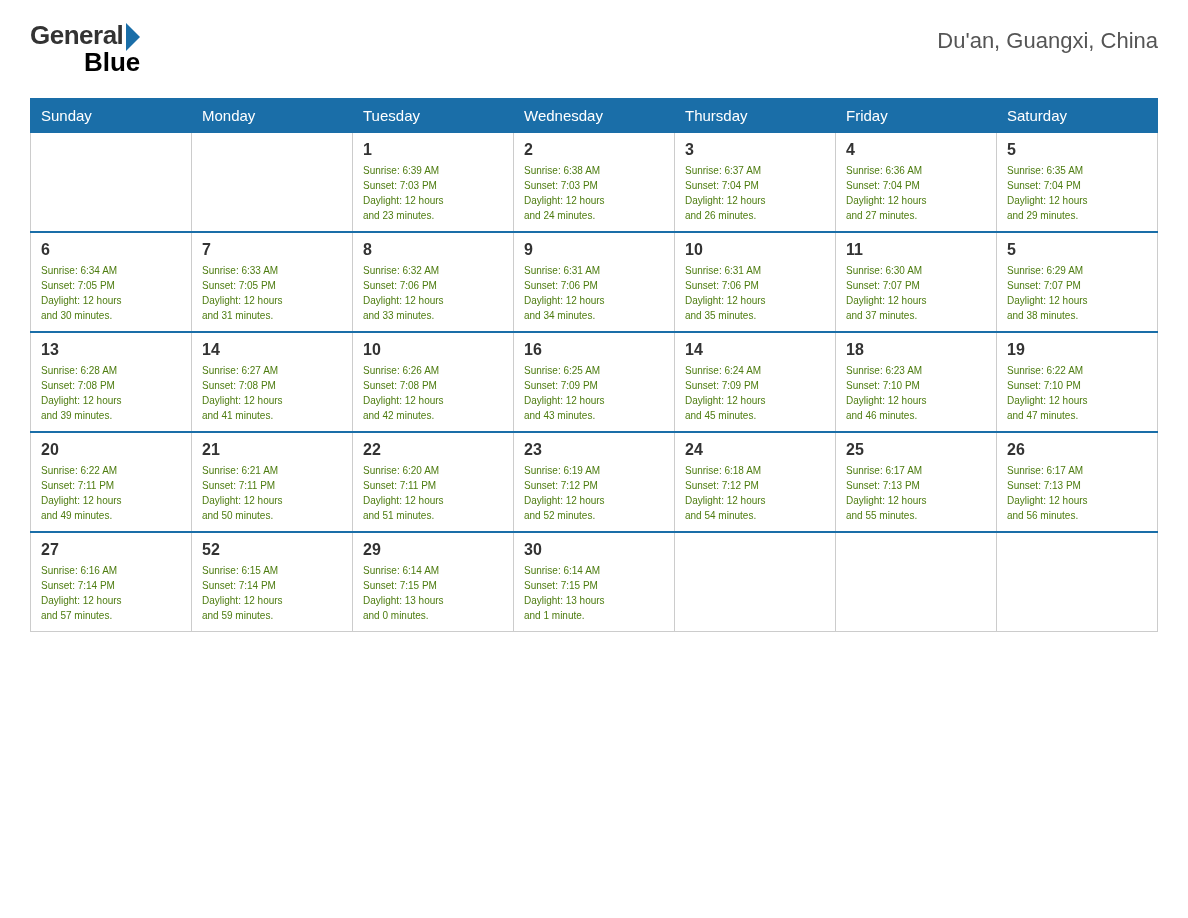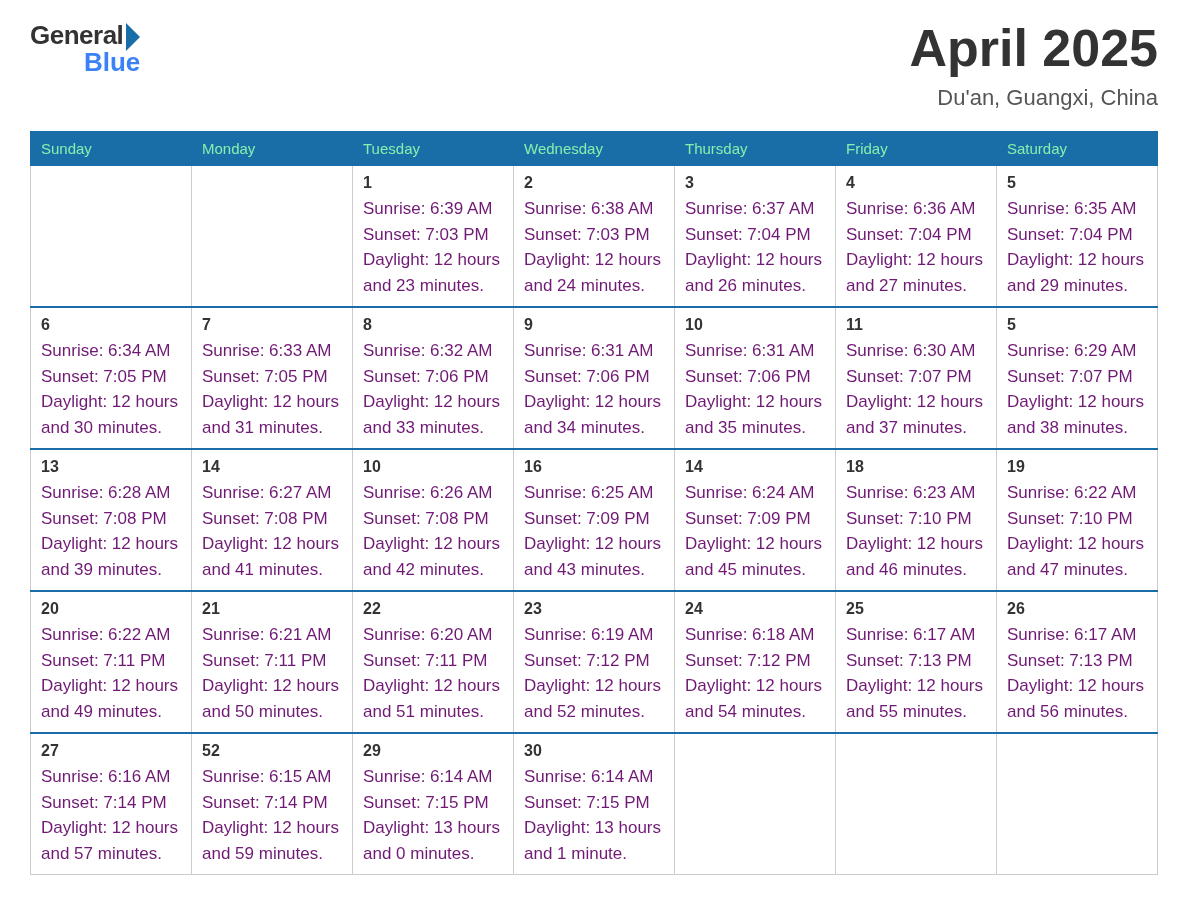--- a/index.html
+++ b/index.html
@@ -37,21 +37,21 @@
       height: 0;
       border-left: 14px solid #1a6ea8;
       border-top: 14px solid transparent;
       border-bottom: 14px solid transparent;
       margin-left: 3px;
       margin-top: 2px;
     }
     .logo-blue {
       font-size: 26px;
       font-weight: bold;
-      color: #3b82f6;
+      color: #000000;
       margin-top: -4px;
       padding-left: 2px;
     }
     .title-block {
       text-align: right;
     }
     .title-month {
       font-size: 52px;
       font-weight: bold;
       color: #333;
@@ -62,21 +62,21 @@
       color: #555;
       margin-top: 8px;
     }
     .calendar {
       width: 100%;
       border-collapse: collapse;
       border: 1px solid #ccc;
     }
     .calendar th {
       background-color: #1a6ea8;
-      color: #86efac;
+      color: #ffffff;
       font-size: 15px;
       font-weight: normal;
       padding: 8px 10px;
       text-align: left;
       border: 1px solid #1a6ea8;
     }
     .calendar td {
       vertical-align: top;
       padding: 8px 10px;
       border: 1px solid #ccc;
@@ -84,22 +84,22 @@
       min-height: 100px;
     }
     .day-number {
       font-size: 16px;
       font-weight: bold;
       color: #333;
       display: block;
       margin-bottom: 4px;
     }
     .day-info {
-      font-size: 17px;
-      color: #701a75;
+      font-size: 10px;
+      color: #4d7c0f;
       line-height: 1.5;
     }
     .empty-cell {
       background: #fff;
     }
     tr.week-row td {
       border-top: 2px solid #1a6ea8;
     }
     tr.week-row:first-of-type td {
       border-top: none;
@@ -110,21 +110,20 @@
 
 <div class="header">
   <div class="logo">
     <div class="logo-top">
       <span class="logo-general">General</span>
       <div class="logo-triangle"></div>
     </div>
     <span class="logo-blue">Blue</span>
   </div>
   <div class="title-block">
-    <div class="title-month">April 2025</div>
     <div class="title-location">Du'an, Guangxi, China</div>
   </div>
 </div>
 
 <table class="calendar">
   <thead>
     <tr>
     <th>Sunday</th>
         <th>Monday</th>
         <th>Tuesday</th>

